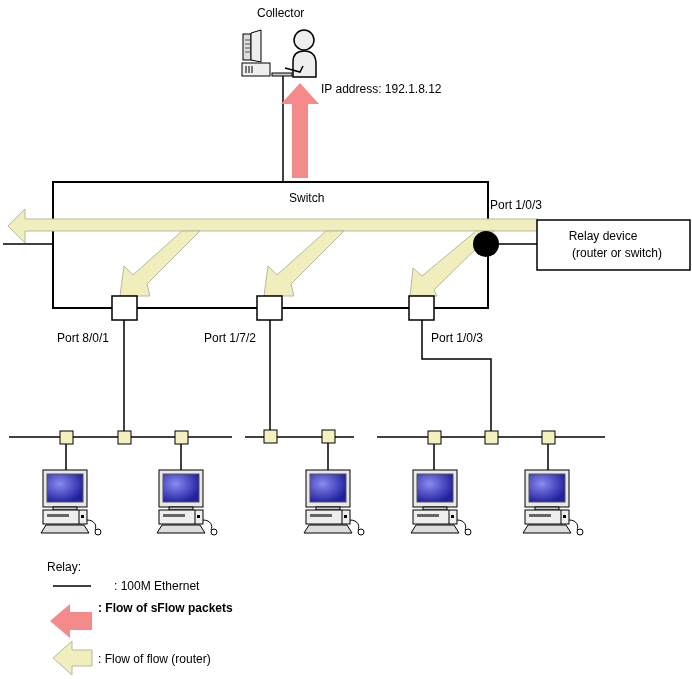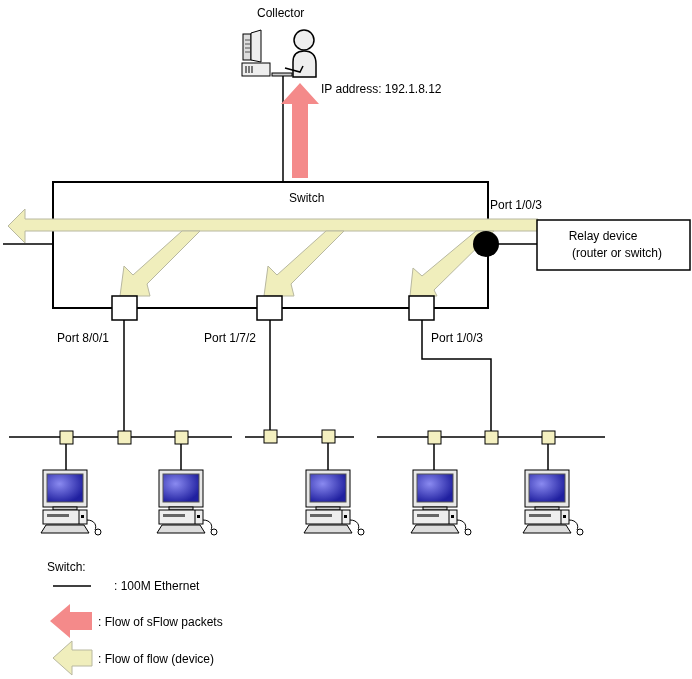--- a/index.html
+++ b/index.html
@@ -122,16 +122,16 @@
 <div class="lbl" style="left:257px; top:6px;">Collector</div>
 <div class="lbl" style="left:321px; top:82px;">IP address: 192.1.8.12</div>
 <div class="lbl" style="left:259px; top:191px;margin-left:30px;">Switch</div>
 <div class="lbl" style="left:490px; top:198px;">Port 1/0/3</div>
 <div class="lbl center" style="left:537px; top:229px; width:132px;">Relay device</div>
 <div class="lbl center" style="left:537px; top:246px; width:160px;">(router or switch)</div>
 <div class="lbl" style="left:57px; top:331px;">Port 8/0/1</div>
 <div class="lbl" style="left:204px; top:331px;">Port 1/7/2</div>
 <div class="lbl" style="left:431px; top:331px;">Port 1/0/3</div>
 
-<div class="lbl" style="left:47px; top:560px;">Switch:</div>
+<div class="lbl" style="left:47px; top:560px;">Relay:</div>
 <div class="lbl" style="left:98px; top:579px;margin-left:16px;">: 100M Ethernet</div>
-<div class="lbl" style="left:98px; top:615px;">: Flow of sFlow packets</div>
-<div class="lbl" style="left:98px; top:652px;">: Flow of flow (device)</div>
+<div class="lbl" style="left:98px; top:601px;font-weight:bold;">: Flow of sFlow packets</div>
+<div class="lbl" style="left:98px; top:652px;">: Flow of flow (router)</div>
 
 </body></html>

